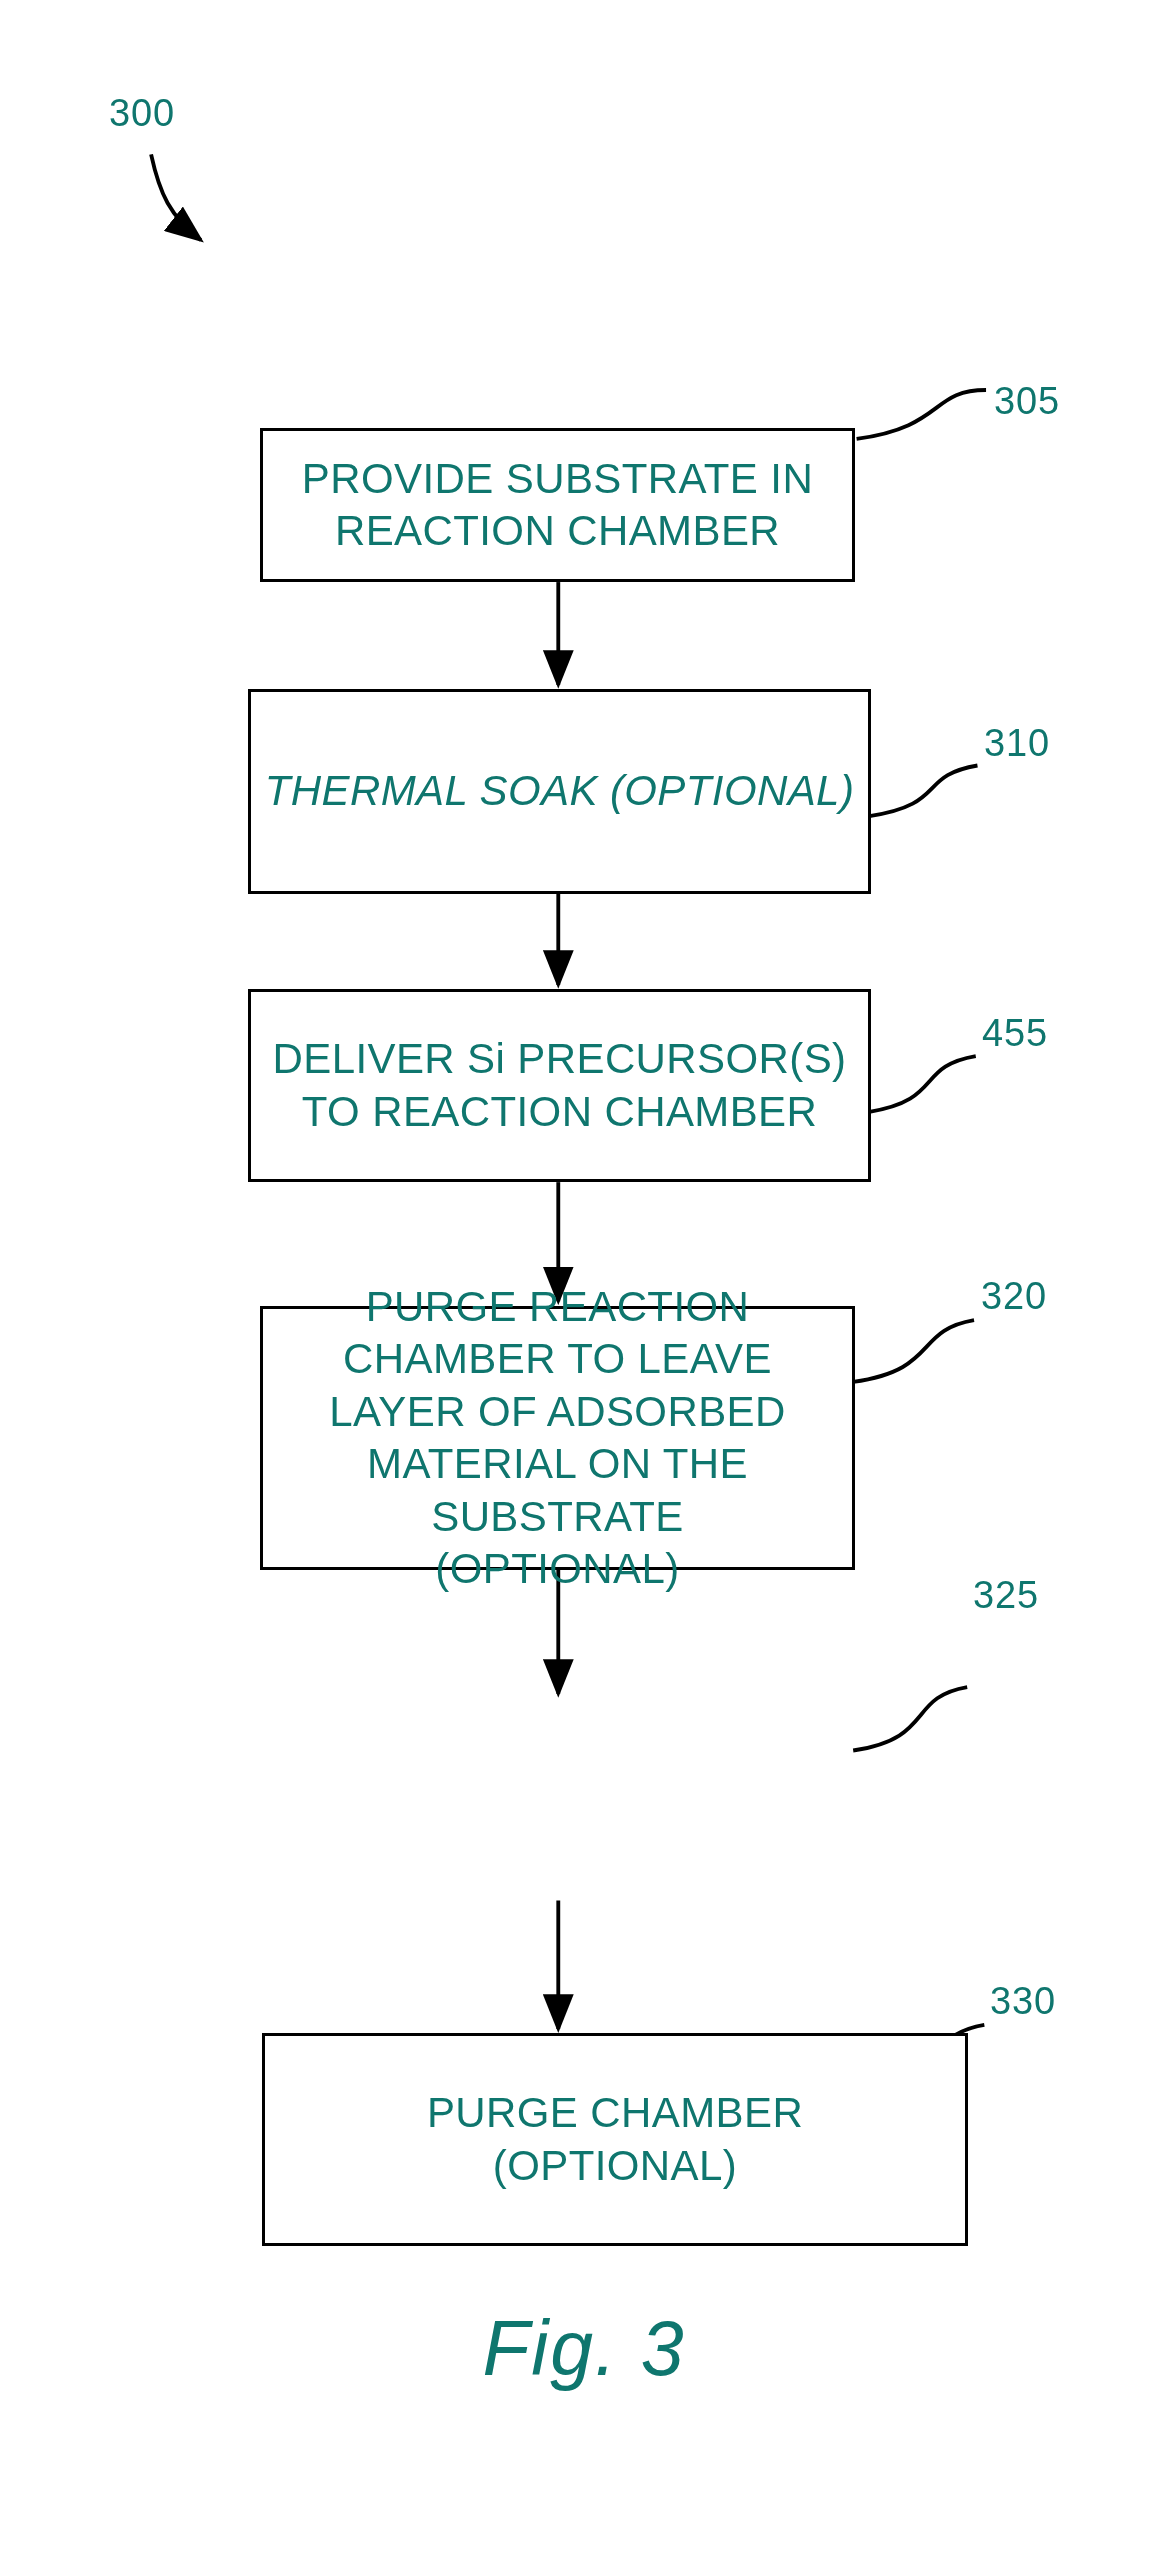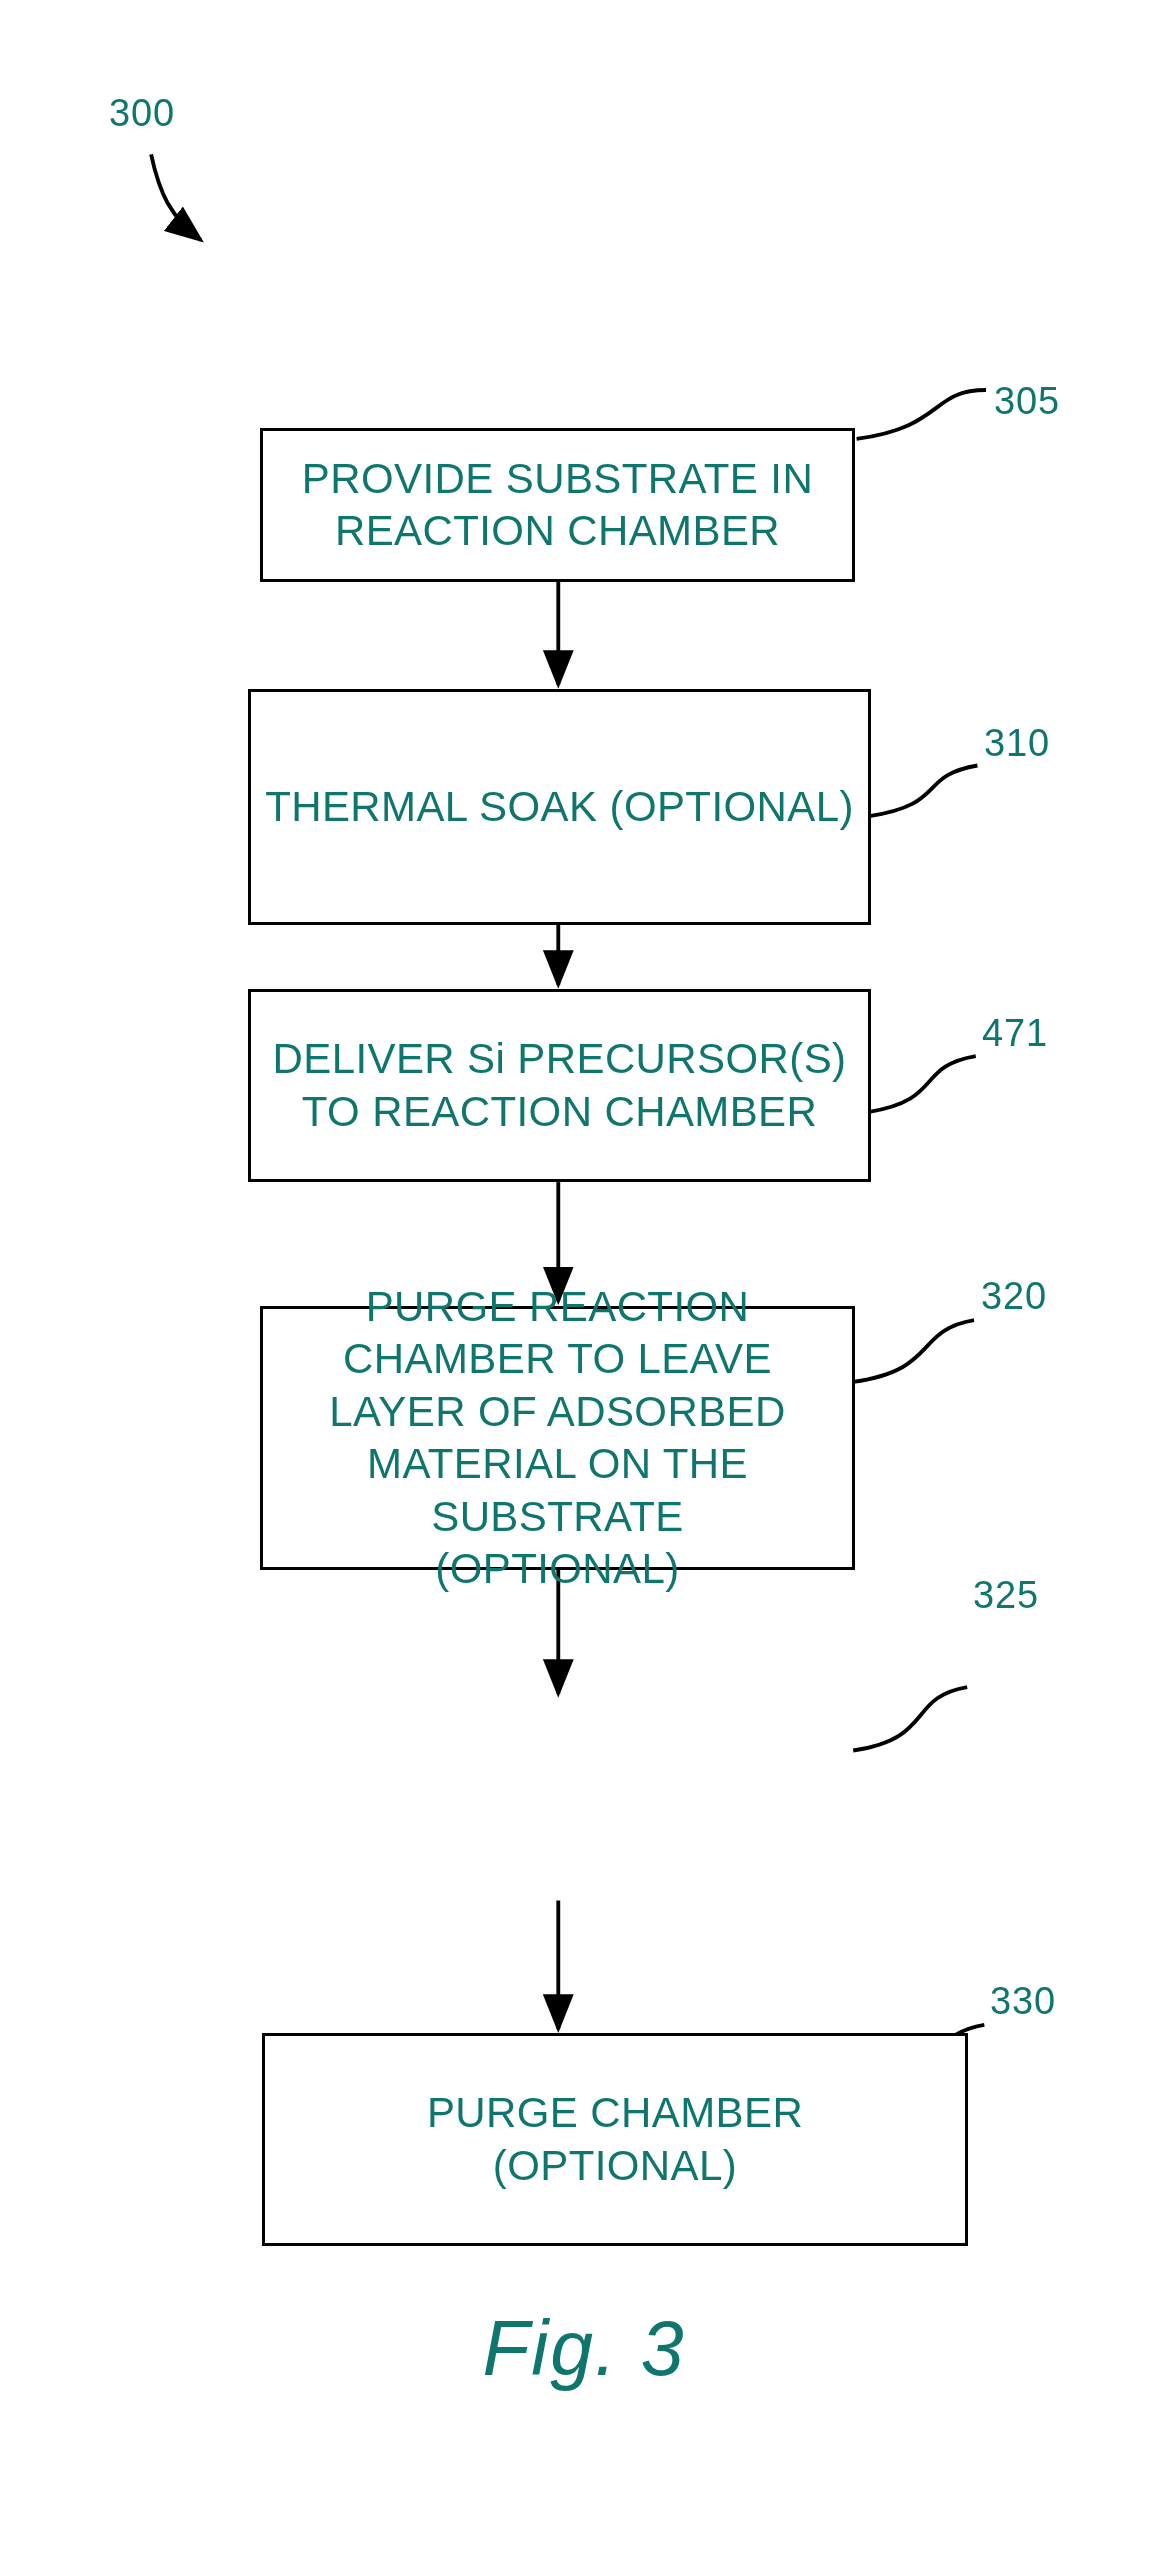--- a/index.html
+++ b/index.html
@@ -29,21 +29,21 @@
     text-align: center;
     padding: 5.1px 8.6px;
   }
   .node-text {
     white-space: pre-line;
     font-size: 42px;
     line-height: 1.25;
     letter-spacing: 0.4px;
   }
   .n1 { left: 260px; top: 428px;  width: 595px; height: 154px; }
-  .n2 { left: 248px; top: 689px;  width: 623px; height: 236px; }
+  .n2 { left: 248px; top: 689px;  width: 623px; height: 205px; font-style: italic; }
   .n3 { left: 248px; top: 989px; width: 623px; height: 193px; }
   .n4 { left: 260px; top: 1306px; width: 595px; height: 264px; }
   .n5 { left: 260px; top: 1698px; width: 595px; height: 202px; }
   .n6 { left: 262px; top: 2033px; width: 706px; height: 213px; }
   .ref {
     position: absolute;
     font-size: 38px;
     line-height: 1;
     letter-spacing: 0.9px;
   }
@@ -102,21 +102,21 @@
 
   <div class="node n2">
     <span class="node-text">THERMAL SOAK (OPTIONAL)</span>
   </div>
   <div class="ref r310">310</div>
 
   <div class="node n3">
     <span class="node-text">DELIVER Si PRECURSOR(S)
 TO REACTION CHAMBER</span>
   </div>
-  <div class="ref r315">471</div>
+  <div class="ref r315">455</div>
 
   <div class="node n4">
     <span class="node-text">PURGE REACTION
 CHAMBER TO LEAVE
 LAYER OF ADSORBED
 MATERIAL ON THE
 SUBSTRATE
 (OPTIONAL)</span>
   </div>
   <div class="ref r320">320</div>

